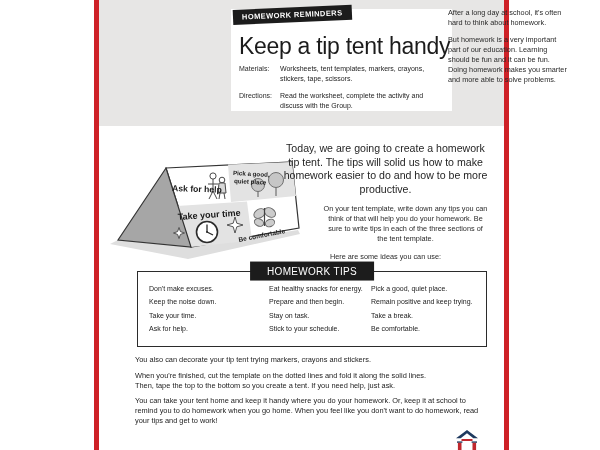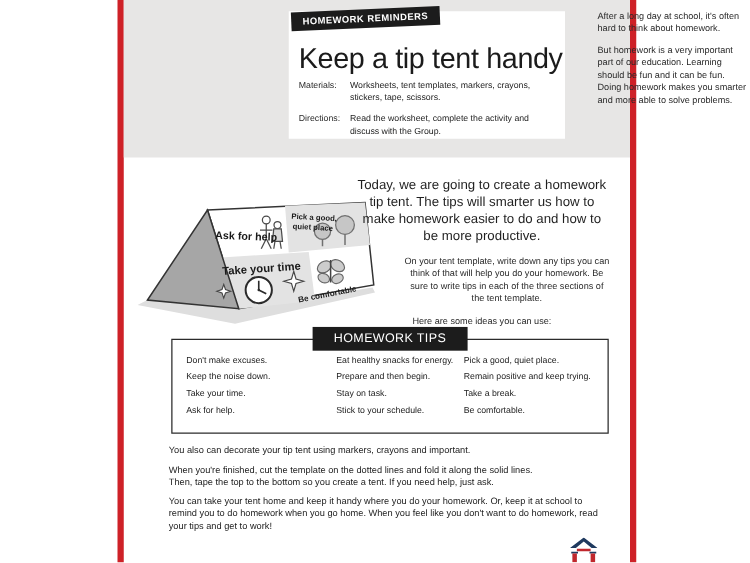--- a/index.html
+++ b/index.html
@@ -10,21 +10,21 @@
   .red-bar.right{left:504px;}
   .top-gray{position:absolute;left:99px;top:0;width:405px;height:126px;background:#E7E6E5;}
   .white-card{position:absolute;left:132px;top:9px;width:221px;height:102px;background:#ffffff;}
   .badge{position:absolute;left:2px;top:1px;background:#1C1C1C;color:#fff;
          font-size:7.5px;font-weight:bold;letter-spacing:.4px;padding:3px 9px;
          transform:rotate(-2.5deg);transform-origin:left center;white-space:nowrap;}
   .title{position:absolute;left:8px;top:24px;font-size:23px;letter-spacing:-.3px;color:#1b1b1b;white-space:nowrap;}
   .meta{position:absolute;left:8px;top:55px;width:206px;font-size:7px;line-height:1.45;}
   .meta-row{display:grid;grid-template-columns:41px 1fr;margin-bottom:7px;}
   .meta-label{color:#2a2a2a;}
-  .intro-col{position:absolute;left:379px;top:8px;width:120px;font-size:7.3px;line-height:1.38;color:#2a2a2a;}
+  .intro-col{position:absolute;left:349px;top:8px;width:120px;font-size:7.3px;line-height:1.38;color:#2a2a2a;}
   .intro-col p{margin:0 0 7px 0;}
   .activity{position:absolute;left:283px;top:142px;width:205px;text-align:center;}
   .activity-heading{font-size:10.6px;line-height:1.28;color:#1f1f1f;}
   .activity-body{font-size:7.3px;line-height:1.38;margin-top:8px;color:#2a2a2a;margin-left:40px;}
   .activity-lead{font-size:7.3px;margin-top:8px;color:#2a2a2a;}
   .tips-box{position:absolute;left:137px;top:271px;width:350px;height:76px;border:1.5px solid #2b2b2b;box-sizing:border-box;}
   .tips-banner{position:absolute;left:50%;top:0;transform:translate(-50%,-55%);
                background:#1C1C1C;color:#fff;font-size:10px;font-weight:normal;
                letter-spacing:.3px;padding:4px 17px;white-space:nowrap;}
   .tips-grid{display:grid;grid-template-columns:120px 102px 1fr;grid-auto-rows:13.4px;
@@ -111,21 +111,21 @@
     </g>
 
     <text x="64" y="45" font-size="8.6" font-weight="bold" fill="#1a1a1a" transform="rotate(2 64 45)">Ask for help</text>
     <text x="125" y="29" font-size="6.2" font-weight="bold" fill="#1a1a1a" transform="rotate(3 125 29)">Pick a good,</text>
     <text x="126" y="37" font-size="6.2" font-weight="bold" fill="#1a1a1a" transform="rotate(3 126 37)">quiet place</text>
     <text x="70" y="74" font-size="9" font-weight="bold" fill="#1a1a1a" transform="rotate(-4 70 74)">Take your time</text>
     <text x="131" y="96" font-size="6.5" font-weight="bold" fill="#1a1a1a" transform="rotate(-11 131 96)">Be comfortable</text>
   </svg>
 
   <div class="activity">
-    <div class="activity-heading">Today, we are going to create a homework tip tent. The tips will smarter us how to make homework easier to do and how to be more productive.</div>
+    <div class="activity-heading">Today, we are going to create a homework tip tent. The tips will solid us how to make homework easier to do and how to be more productive.</div>
     <div class="activity-body">On your tent template, write down any tips you can think of that will help you do your homework. Be sure to write tips in each of the three sections of the tent template.</div>
     <div class="activity-lead">Here are some ideas you can use:</div>
   </div>
 
   <div class="tips-box">
     <div class="tips-banner">HOMEWORK TIPS</div>
     <div class="tips-grid">
       <span>Don't make excuses.</span>
       <span>Eat healthy snacks for energy.</span>
       <span>Pick a good, quiet place.</span>
@@ -135,21 +135,21 @@
       <span>Take your time.</span>
       <span>Stay on task.</span>
       <span>Take a break.</span>
       <span>Ask for help.</span>
       <span>Stick to your schedule.</span>
       <span>Be comfortable.</span>
     </div>
   </div>
 
   <div class="footer-text">
-    <p>You also can decorate your tip tent using markers, crayons and important.</p>
+    <p>You also can decorate your tip tent trying markers, crayons and stickers.</p>
     <p>
       <span>When you're finished, cut the template on the dotted lines and fold it along the solid lines.</span><br>
       <span>Then, tape the top to the bottom so you create a tent. If you need help, just ask.</span>
     </p>
     <p>You can take your tent home and keep it handy where you do your homework. Or, keep it at school to remind you to do homework when you go home. When you feel like you don't want to do homework, read your tips and get to work!</p>
   </div>
 
   <svg class="logo" viewBox="0 0 22 20">
     <path d="M11,0 L22,8.3 L0,8.3 Z M11,3.2 L17.3,8.3 L4.7,8.3 Z" fill="#1F3A5F" fill-rule="evenodd"></path>
     <rect x="5.5" y="9" width="11" height="2" fill="#C0272D"></rect>

